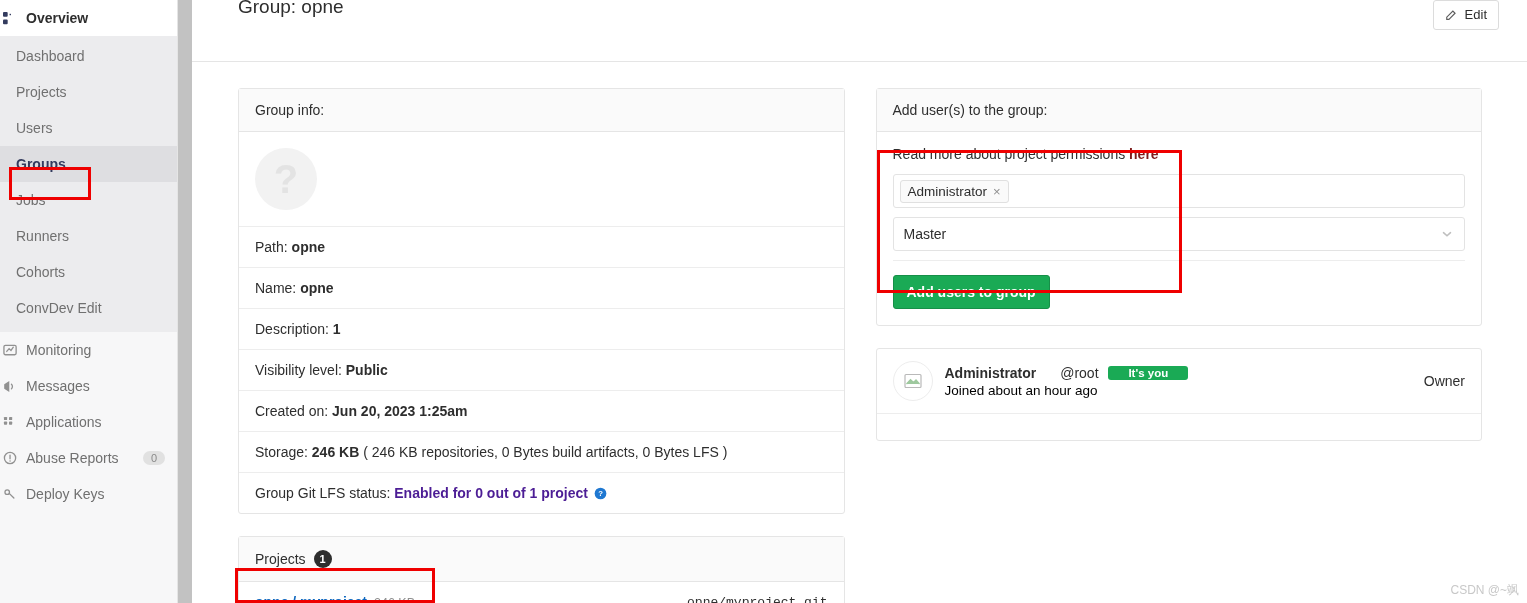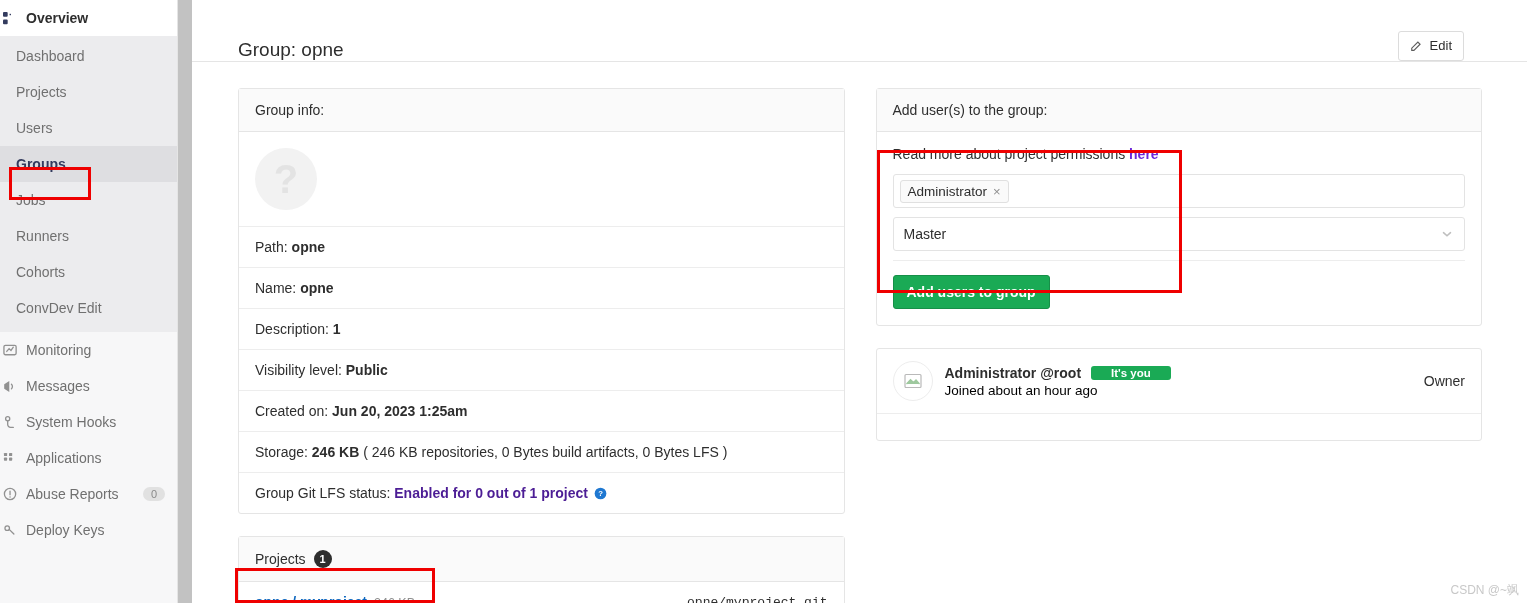--- a/index.html
+++ b/index.html
@@ -86,22 +86,22 @@
   .main {
     position: absolute;
     left: 192px; top: 0;
     width: 1335px; height: 603px;
     background: #fff;
     overflow: hidden;
   }
   .page-header {
     height: 62px;
     border-bottom: 1px solid #e5e5e5;
-    display: flex; align-items: flex-end;
-    padding: 0 63px 0 46px;
+    display: flex; align-items: flex-start;
+    padding: 0 28px 0 46px;
   }
   .page-title {
     font-size: 19px;
     color: #2e2e2e;
     flex: 1;
     margin-top: -4px;
   }
   .btn-outline {
     border: 1px solid #dcdcdc;
     background: #fff;
@@ -168,21 +168,21 @@
     font-size: 11px;
     font-weight: bold;
     padding: 0 5px;
     margin-left: 8px;
     vertical-align: 1px;
   }
 
   
   .form-body { padding: 14px 16px 16px 16px; }
   .form-note { font-size: 14px; color: #2e2e2e; margin-bottom: 12px; }
-  .form-note a { color: #6d28d9; font-weight: bold; text-decoration: none; }
+  .form-note a { color: #7f1d1d; font-weight: bold; text-decoration: none; }
   .token-input {
     border: 1px solid #e3e3e3;
     border-radius: 3px;
     height: 34px;
     display: flex; align-items: center;
     padding: 0 6px;
     margin-bottom: 9px;
     background: #fff;
   }
   .token {
@@ -232,21 +232,21 @@
     border-radius: 50%;
     border: 1px solid #ededed;
     background: #fff;
     display: flex; align-items: center; justify-content: center;
     margin-right: 12px;
     flex: 0 0 40px;
     color: #b0b0b0;
   }
   .member-info { flex: 1; min-width: 0; }
   .member-name { font-size: 14px; color: #2e2e2e; font-weight: bold; }
-  .member-handle { font-weight: bold; color: #2e2e2e; }
+  .member-handle { font-weight: normal; color: #2e2e2e; margin-left: 20px; }
   .pill-green {
     background: #1aaa55;
     color: #fff;
     font-size: 11.5px;
     border-radius: 3px;
     padding: 1px 20px;
     margin-left: 6px;
     vertical-align: 1px;
     display: inline-block;
   }
@@ -343,29 +343,20 @@
     <div class="nav-item section secondary">
       <span class="nav-icon">
         <svg width="15" height="15" viewBox="0 0 16 16" fill="none" stroke="#919191" stroke-width="1.4">
           <path d="M2 6v4l4 2.5V3.5L2 6z" fill="#919191"></path>
           <path d="M9 5.5a3.5 3.5 0 010 5" stroke-linecap="round"></path>
         </svg>
       </span>
       <span class="nav-label">Messages</span>
     </div>
 
-    <div class="nav-item section secondary">
-      <span class="nav-icon">
-        <svg width="15" height="15" viewBox="0 0 16 16" fill="none" stroke="#919191" stroke-width="1.4">
-          <circle cx="5" cy="4" r="2.2"></circle>
-          <path d="M5 6.2v4a3 3 0 003 3h3" stroke-linecap="round"></path>
-        </svg>
-      </span>
-      <span class="nav-label">System Hooks</span>
-    </div>
 
     <div class="nav-item section secondary">
       <span class="nav-icon">
         <svg width="15" height="15" viewBox="0 0 16 16" fill="#919191">
           <rect x="1" y="2" width="3.4" height="3.4" rx=".7"></rect>
           <rect x="1" y="7" width="3.4" height="3.4" rx=".7"></rect>
           <rect x="6.4" y="2" width="3.4" height="3.4" rx=".7"></rect>
           <rect x="6.4" y="7" width="3.4" height="3.4" rx=".7"></rect>
         </svg>
       </span>

